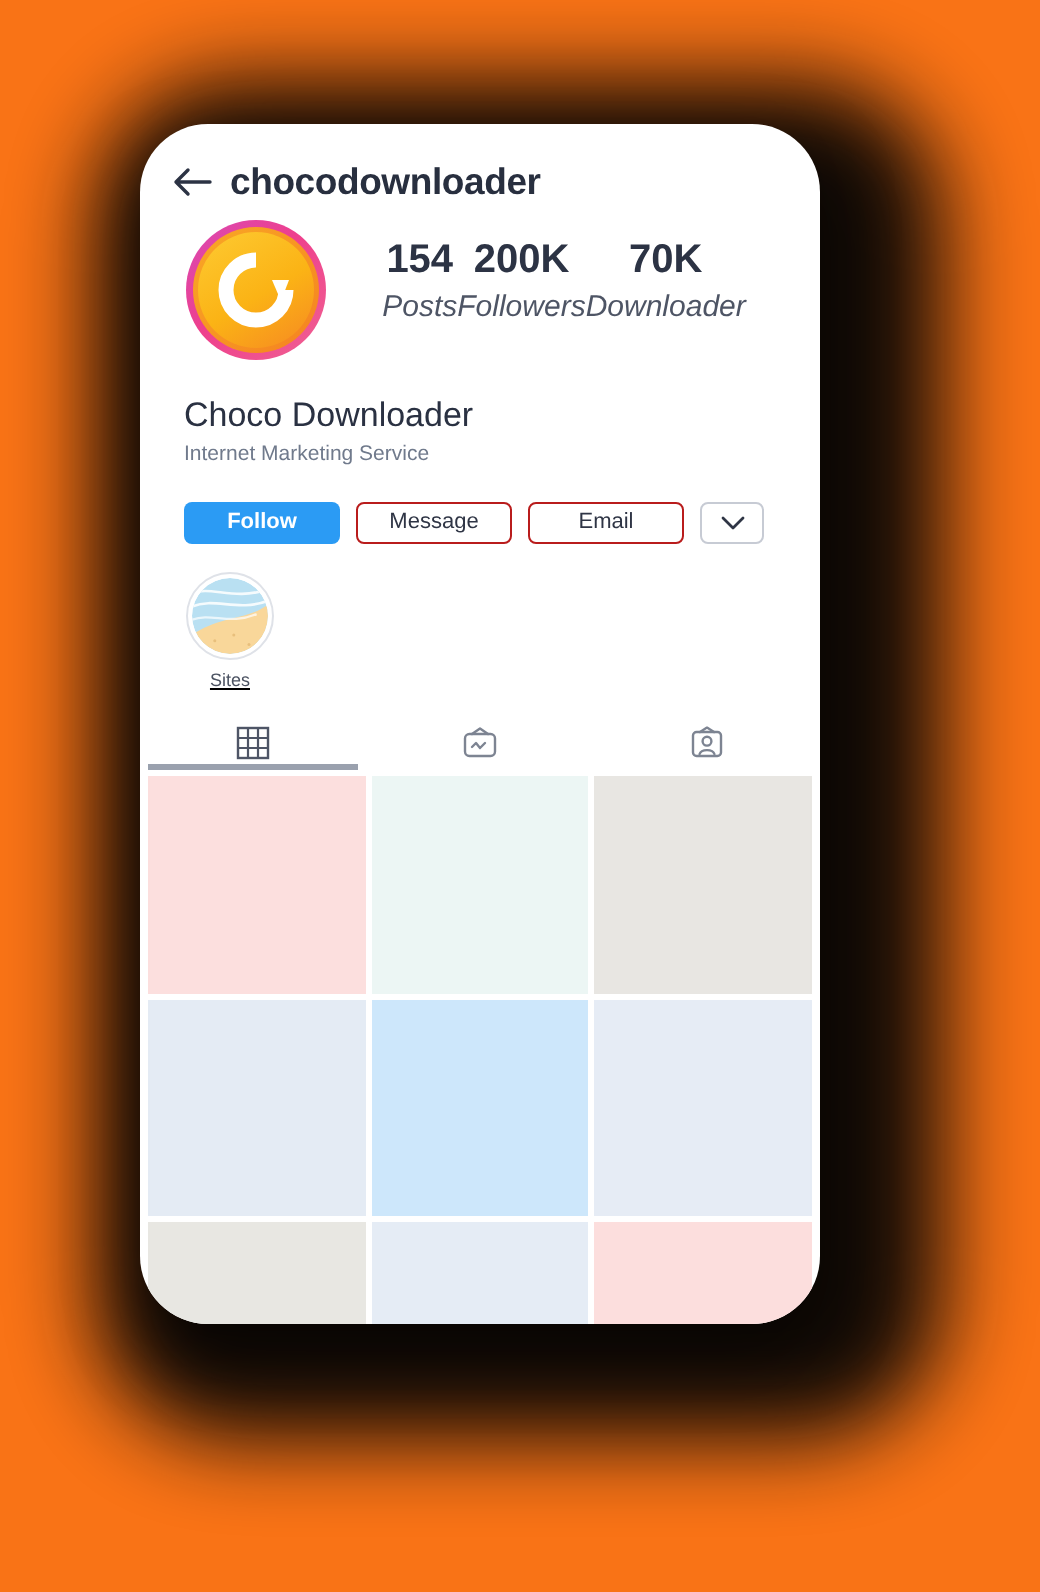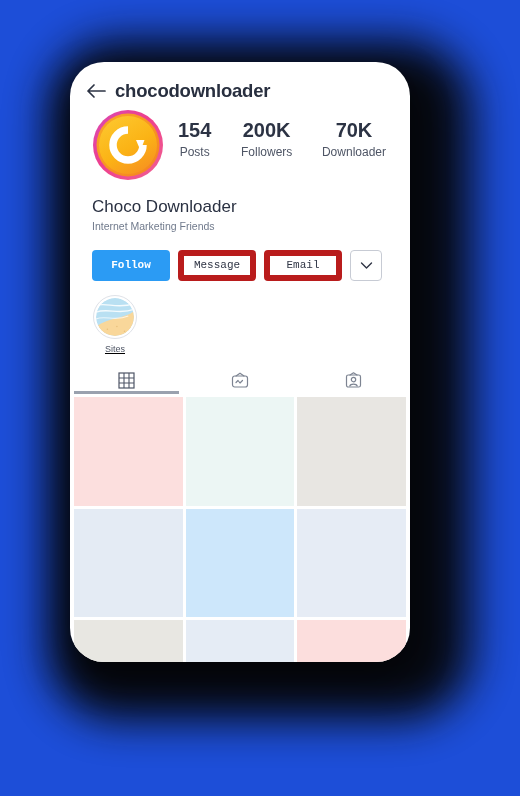--- a/index.html
+++ b/index.html
@@ -9,21 +9,21 @@
     height: 796px;
     background: #000000;
     font-family: "Liberation Sans", sans-serif;
     overflow: hidden;
   }
 
   #stage {
     position: relative;
     width: 520px;
     height: 796px;
-    background: #1d4ed8;
+    background: #f97316;
   }
 
   
   .halo {
     position: absolute;
     left: 48px;
     top: 40px;
     width: 424px;
     height: 680px;
     border-radius: 70px;
@@ -64,34 +64,35 @@
   .top-row {
     display: flex;
     align-items: flex-start;
     padding: 8px 18px 0 22px;
   }
   .avatar { width: 72px; height: 72px; flex: 0 0 72px; }
 
   .stats {
     display: flex;
     flex: 1;
-    justify-content: space-between;
+    justify-content: center;
     padding: 10px 6px 0 14px;
   }
   .stat { text-align: center; }
   .stat-num {
     font-size: 20px;
     font-weight: bold;
     color: #2c3344;
     line-height: 1.1;
   }
   .stat-lbl {
-    font-size: 12px;
+    font-size: 15px;
     color: #4e5565;
     margin-top: 4px;
+    font-style: italic;
   }
 
   
   .bio { padding: 12px 20px 0 22px; }
   .bio-name {
     font-size: 17px;
     font-weight: normal;
     color: #2a3142;
     line-height: 1.2;
   }
@@ -109,40 +110,39 @@
   }
 
   
   .actions {
     display: flex;
     align-items: center;
     gap: 8px;
     padding: 18px 20px 0 22px;
   }
   .btn {
-    height: 31px;
+    height: 21px;
     border-radius: 4px;
     font-size: 11px;
     display: flex;
     align-items: center;
     justify-content: center;
     cursor: pointer;
     user-select: none;
-    font-family: Liberation Mono, monospace;
   }
   .btn-follow {
     background: #2b9bf4;
     color: #ffffff;
     font-weight: bold;
     width: 78px;
   }
   .btn-outline {
     background: #ffffff;
     color: #2f3545;
-    border: 6px solid #b91c1c;
+    border: 1px solid #b91c1c;
     width: 78px;
   }
   .btn-chevron {
     background: #ffffff;
     border: 1px solid #c7cbd4;
     width: 32px;
   }
   .chev-icon { width: 13px; height: 9px; display: block; }
 
   
@@ -266,21 +266,21 @@
         </div>
         <div class="stat">
           <div class="stat-num">70K</div>
           <div class="stat-lbl">Downloader</div>
         </div>
       </div>
     </div>
 
     <div class="bio">
       <div class="bio-name">Choco Downloader</div>
-      <div class="bio-cat">Internet Marketing Friends</div>
+      <div class="bio-cat">Internet Marketing Service</div>
     </div>
 
     <div class="actions">
       <div class="btn btn-follow">Follow</div>
       <div class="btn btn-outline">Message</div>
       <div class="btn btn-outline">Email</div>
       <div class="btn btn-chevron">
         <span>
           <svg class="chev-icon" viewBox="0 0 13 9">
             <path d="M1.5 2 L6.5 7 L11.5 2" fill="none" stroke="#2f3545" stroke-width="1.4" stroke-linecap="round" stroke-linejoin="round"></path>

